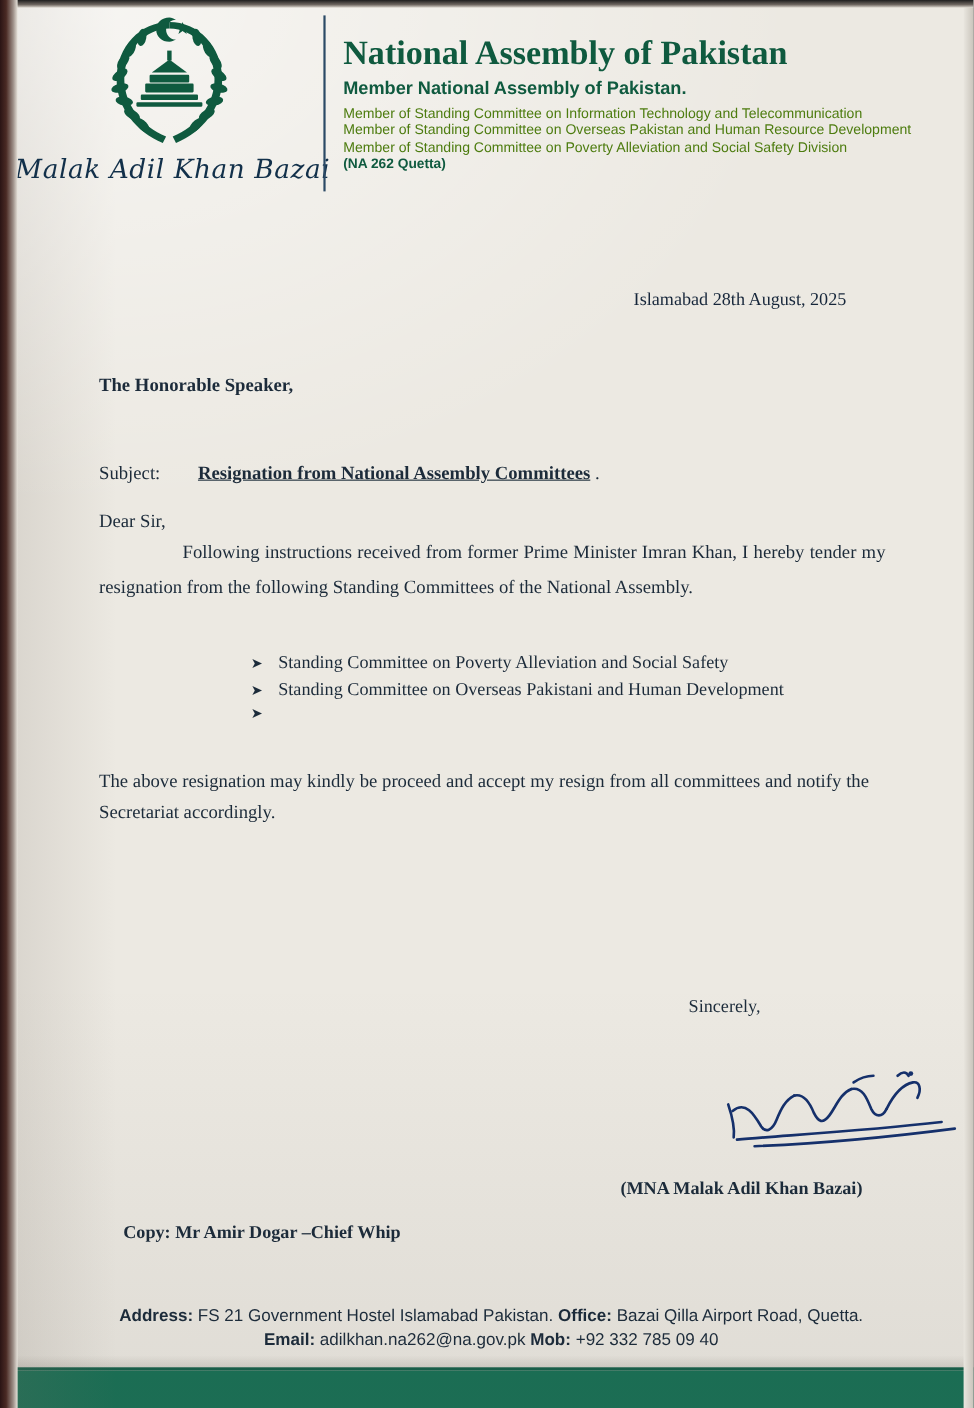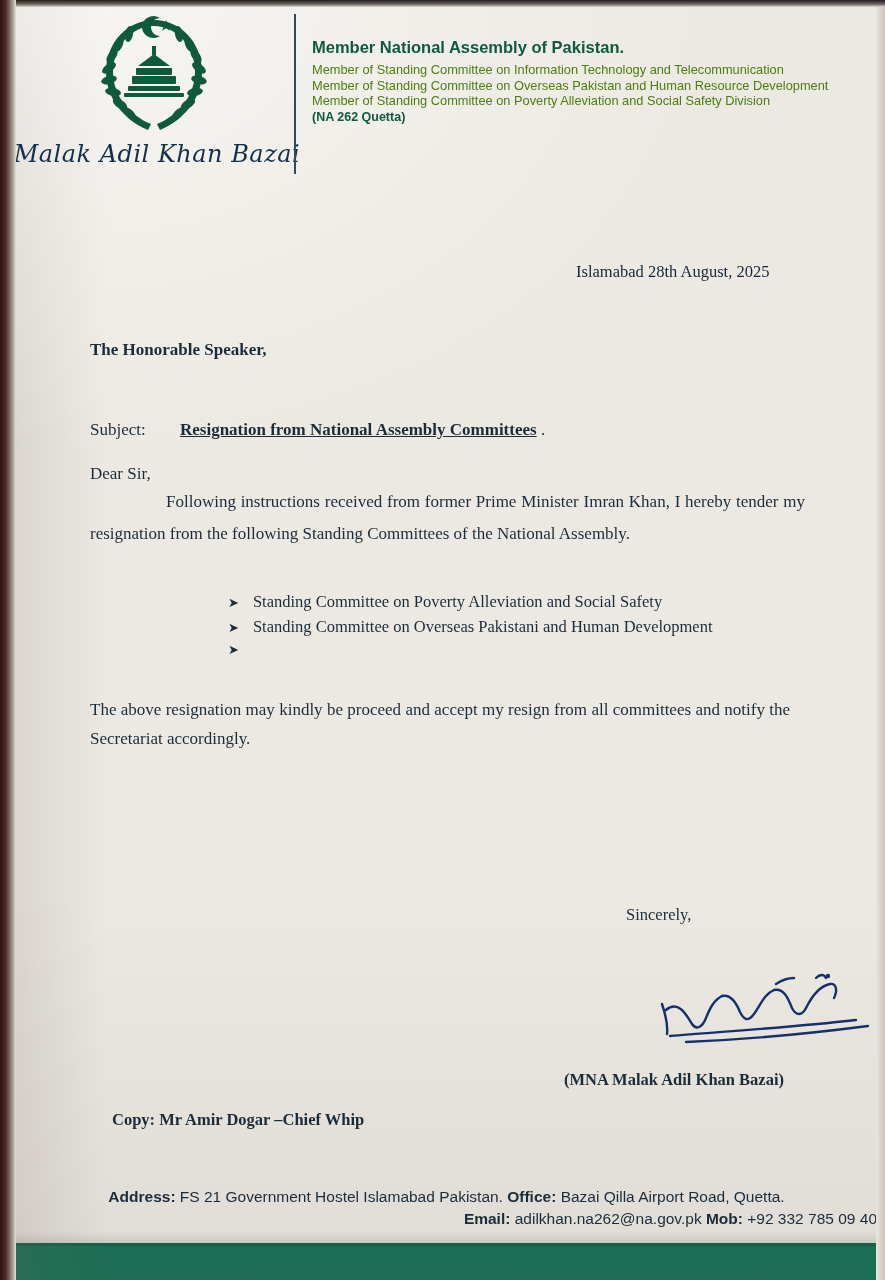--- a/index.html
+++ b/index.html
@@ -274,21 +274,20 @@
   .footer-text .l1 {
     font-family: "Liberation Sans", sans-serif;
     font-size: 15.5px;
     white-space: nowrap;
   }
   .footer-text .l2 {
     font-family: "Liberation Sans", sans-serif;
     font-size: 15.5px;
     margin-top: 4px;
     white-space: nowrap;
-    text-align: right;
   }
   .footer-text b { font-weight: bold; }
 </style>
 </head>
 <body>
 
 <div id="page">
 
   <div class="paper-shade"></div>
 
@@ -338,20 +337,21 @@
           <rect x="36" y="81" width="60" height="4" rx="1"></rect>
         </g>
       </svg>
     </div>
 
     <div class="name-script">Malak  Adil Khan Bazai</div>
 
     <div class="vline"></div>
 
     <div class="htext">
+      <div class="h-title">National Assembly of Pakistan</div>
       <div class="h-sub">Member National Assembly of Pakistan.</div>
       <div class="h-lines">
         <div class="h-line">Member of Standing Committee on Information Technology and Telecommunication</div>
         <div class="h-line">Member of Standing Committee on Overseas Pakistan and Human Resource Development</div>
         <div class="h-line">Member of Standing Committee on Poverty Alleviation and Social Safety Division</div>
       </div>
       <div class="h-constituency">(NA 262 Quetta)</div>
     </div>
   </div>
 

